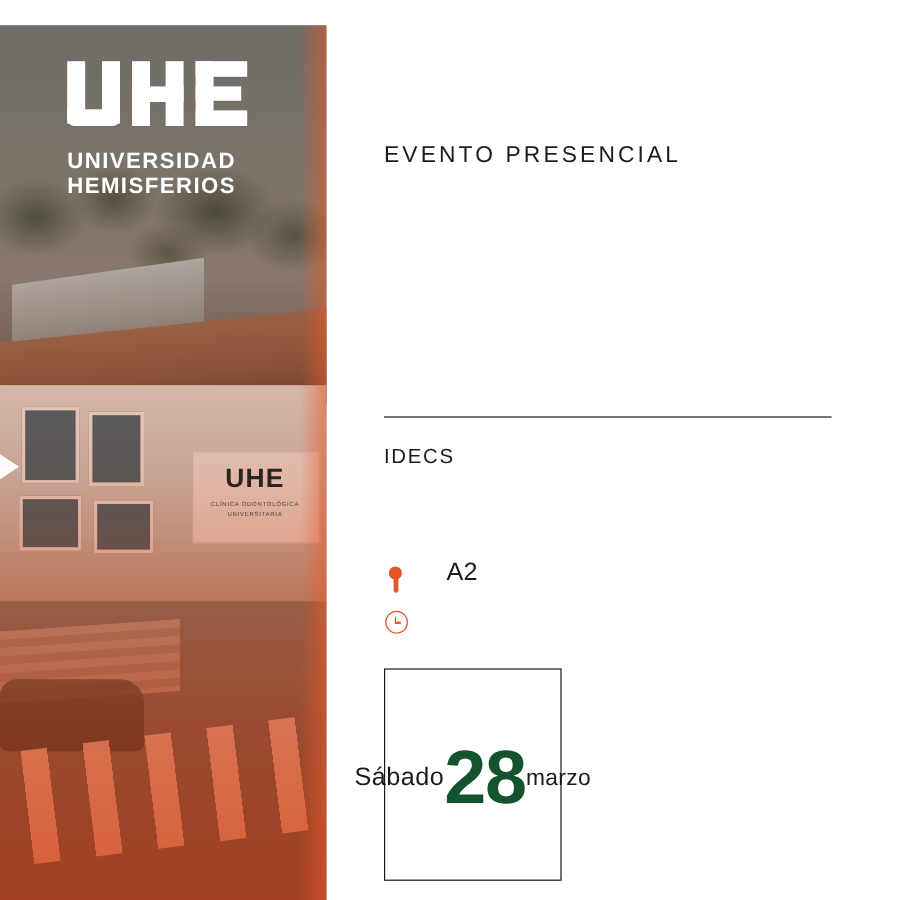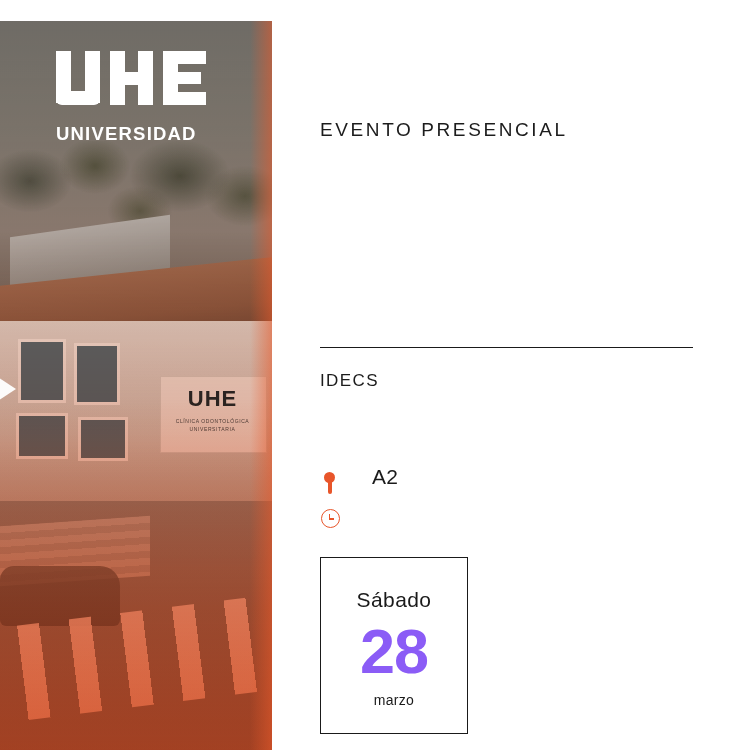--- a/index.html
+++ b/index.html
@@ -306,41 +306,40 @@
   }
 
   .date-box {
     position: absolute;
     left: 0;
     top: 536px;
     width: 148px;
     height: 177px;
     border: 1.5px solid #1a1a1a;
     display: flex;
-    flex-direction: column;
     align-items: center;
     justify-content: center;
     box-sizing: border-box;
   }
   .date-weekday {
     font-size: 21px;
     color: #1a1a1a;
     letter-spacing: .4px;
     margin-top: 4px;
   }
   .date-day {
     font-size: 63px;
     font-weight: 700;
-    color: #8b5cf6;
+    color: #14532d;
     line-height: 70px;
     letter-spacing: -1px;
     margin: 4px 0 0 0;
   }
   .date-month {
-    font-size: 14px;
+    font-size: 19px;
     color: #1a1a1a;
     letter-spacing: .3px;
     margin-top: 6px;
   }
 </style>
 </head>
 <body>
 
 <div id="poster">
 
@@ -386,20 +385,21 @@
       <div class="lm-bar" style="left:54px;  top:21px; width:43px; height:13px;"></div>
       <div class="lm-bar" style="left:82px;  top:0px;  width:15px; height:54px;"></div>
 
       <div class="lm-bar" style="left:107px; top:0px;  width:15px; height:54px;"></div>
       <div class="lm-bar" style="left:107px; top:0px;  width:43px; height:13px;"></div>
       <div class="lm-bar" style="left:107px; top:21px; width:38px; height:12px;"></div>
       <div class="lm-bar" style="left:107px; top:41px; width:43px; height:13px;"></div>
     </div>
     <div class="logo-name">
       <div>UNIVERSIDAD</div>
+      <div>HEMISFERIOS</div>
     </div>
   </div>
 
   <div class="content">
 
     <div class="kicker">EVENTO PRESENCIAL</div>
 
 
     <div class="divider"></div>
 

